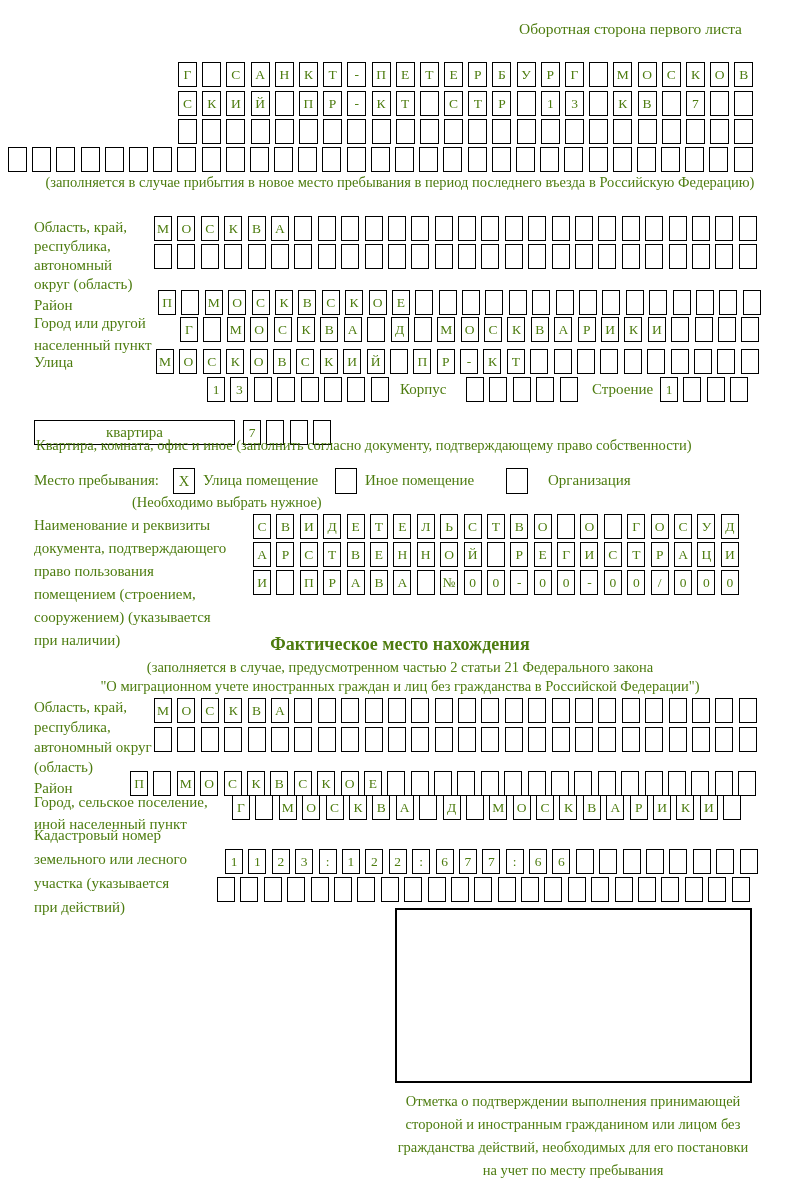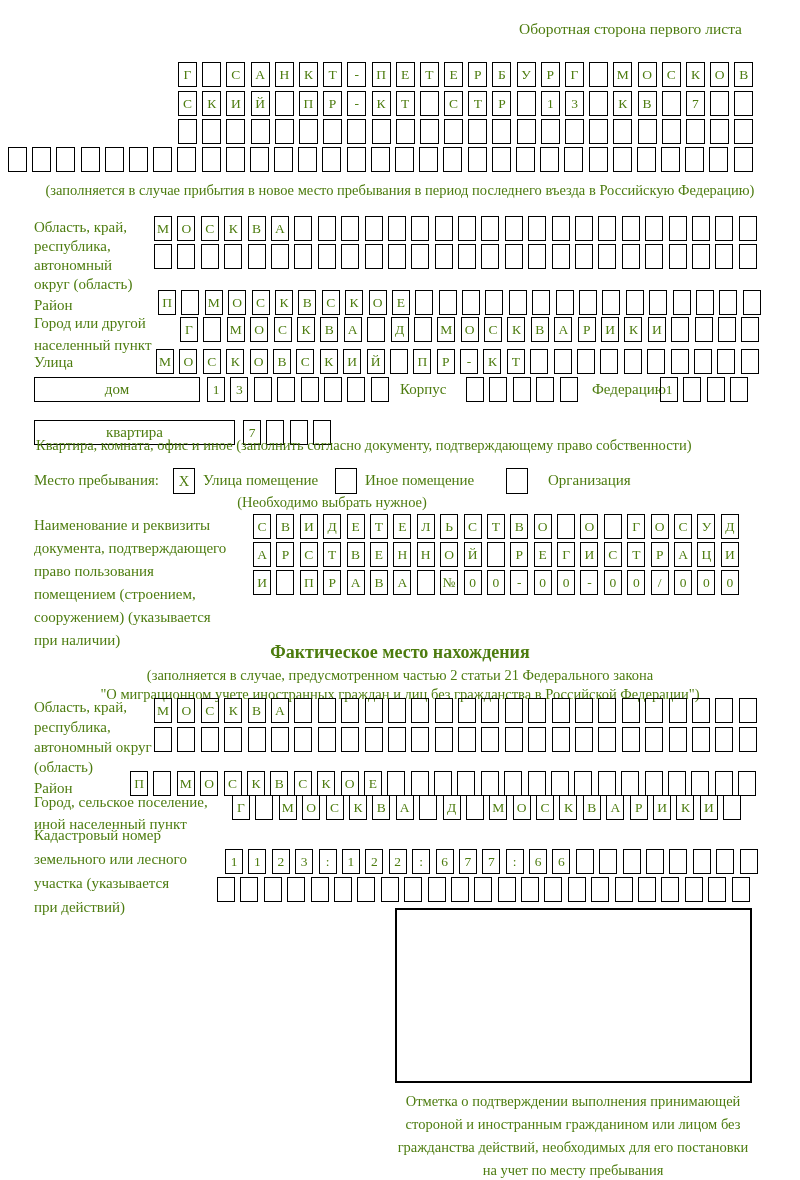--- a/index.html
+++ b/index.html
@@ -1,21 +1,21 @@
 <!DOCTYPE html>
 <html><head>
 <meta charset="utf-8">
 <style>
   html,body{margin:0;padding:0;background:#fff;}
   .page{position:relative;width:800px;height:1180px;background:#fff;
         font-family:"Liberation Serif","DejaVu Serif",serif;color:#4d7c0f;overflow:hidden;}
   .t{position:absolute;font-size:15.5px;}
   .lbl{position:absolute;font-size:15px;line-height:19px;white-space:pre-line;}
   .cap{position:absolute;font-size:14.5px;line-height:19px;white-space:pre-line;}
-  .center{left:0;right:0;text-align:center;margin-top:8px;}
+  .center{left:0;right:0;text-align:center;}
   .hdg{position:absolute;font-size:16px;font-weight:bold;}
   .grid{position:absolute;display:flex;gap:5.4px;}
   .cell{width:18px;height:25px;border:1.6px solid #000;box-sizing:border-box;flex:none;
         display:flex;align-items:center;justify-content:center;font-size:13.5px;}
   .big{gap:5.2px;}
   .big .cell{width:19px;}
   .wbox{position:absolute;height:25px;border:1.6px solid #000;box-sizing:border-box;
         display:flex;align-items:center;justify-content:center;font-size:15px;}
   .cbox{position:absolute;width:22px;height:26px;border:1.6px solid #000;box-sizing:border-box;
         display:flex;align-items:center;justify-content:center;font-size:14.5px;}
@@ -286,40 +286,39 @@
       <span class="cell"></span>
       <span class="cell"></span>
       <span class="cell"></span>
       <span class="cell"></span>
       <span class="cell"></span>
       <span class="cell"></span>
       <span class="cell"></span>
       <span class="cell"></span>
     </div>
 
-  <div class="wbox" style="left:34px;top:377px;width:166px">дом</div>
   <div class="grid" style="left:207px;top:377px">
       <span class="cell">1</span>
       <span class="cell">3</span>
       <span class="cell"></span>
       <span class="cell"></span>
       <span class="cell"></span>
       <span class="cell"></span>
       <span class="cell"></span>
       <span class="cell"></span>
     </div>
   <div class="lbl" style="left:400px;top:380px">Корпус</div>
   <div class="grid" style="left:466px;top:377px">
       <span class="cell"></span>
       <span class="cell"></span>
       <span class="cell"></span>
       <span class="cell"></span>
       <span class="cell"></span>
     </div>
-  <div class="lbl" style="left:592px;top:380px">Федерацию</div>
+  <div class="lbl" style="left:592px;top:380px">Строение</div>
   <div class="grid" style="left:660px;top:377px">
       <span class="cell">1</span>
       <span class="cell"></span>
       <span class="cell"></span>
       <span class="cell"></span>
     </div>
 
   <div class="wbox" style="left:34px;top:420px;width:201px">квартира</div>
   <div class="grid" style="left:243px;top:420px">
       <span class="cell">7</span>
@@ -329,21 +328,21 @@
     </div>
   <div class="cap" style="left:36px;top:436px">Квартира, комната, офис и иное (заполнить согласно документу, подтверждающему право собственности)</div>
 
   <div class="lbl" style="left:34px;top:471px">Место пребывания:</div>
   <div class="cbox" style="left:173px;top:468px">X</div>
   <div class="lbl" style="left:203px;top:471px">Улица помещение</div>
   <div class="cbox" style="left:335px;top:468px"></div>
   <div class="lbl" style="left:365px;top:471px">Иное помещение</div>
   <div class="cbox" style="left:506px;top:468px"></div>
   <div class="lbl" style="left:548px;top:471px">Организация</div>
-  <div class="cap" style="left:132px;top:493px;width:400px;text-align:center">(Необходимо выбрать нужное)</div>
+  <div class="cap" style="left:132px;top:493px;width:400px;text-align:left">(Необходимо выбрать нужное)</div>
 
   <div class="lbl" style="left:34px;top:514px;width:215px;line-height:23px">Наименование и реквизиты
 документа, подтверждающего
 право пользования
 помещением (строением,
 сооружением) (указывается
 при наличии)</div>
   <div class="grid" style="left:253px;top:514px">
       <span class="cell">С</span>
       <span class="cell">В</span>

